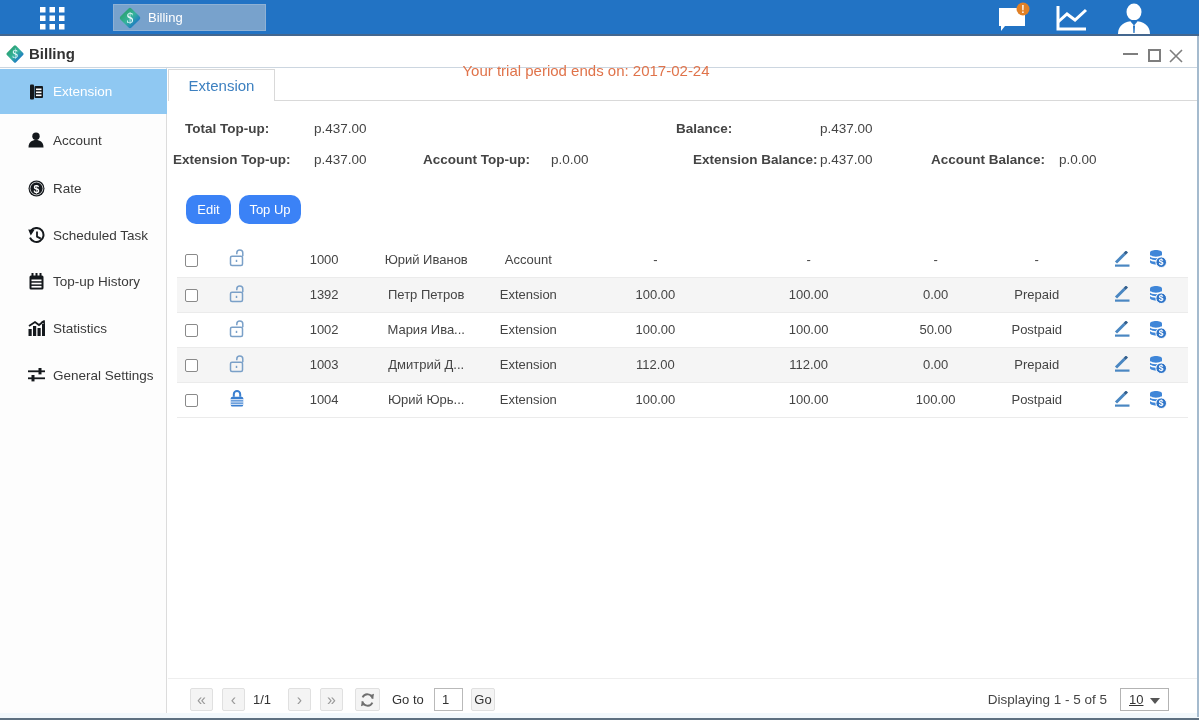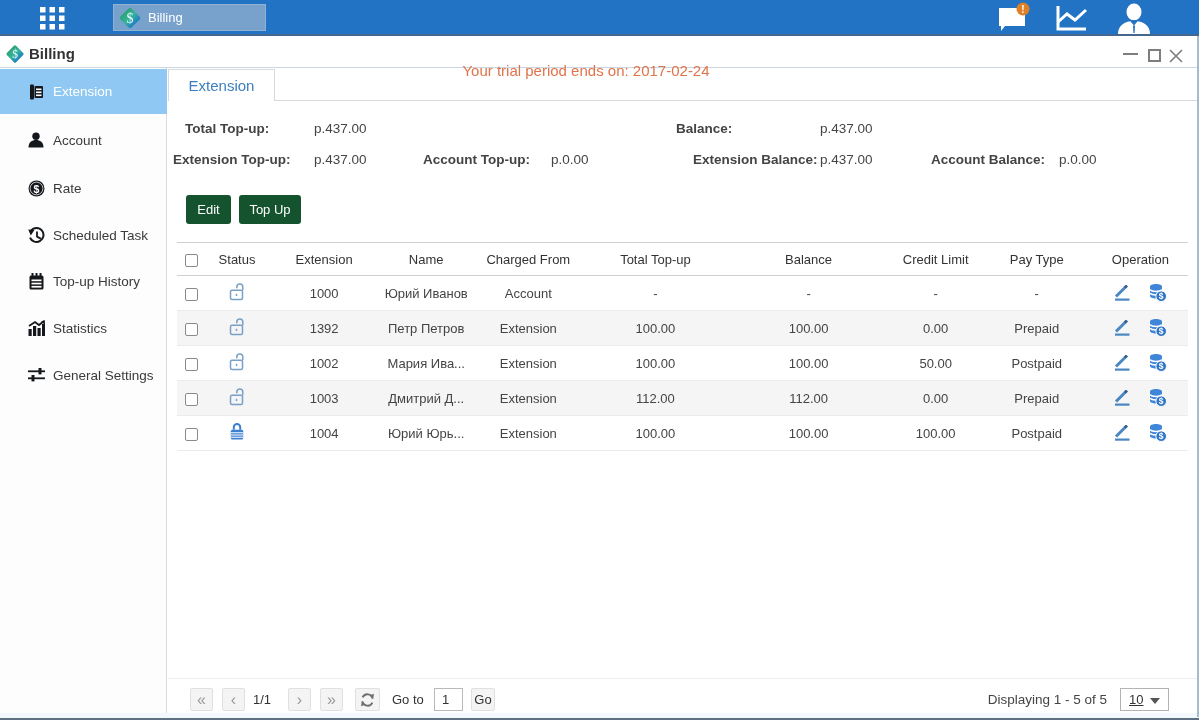--- a/index.html
+++ b/index.html
@@ -25,21 +25,21 @@
 .menuitem .lb { margin-left:8px; }
 .menuitem.active { background:#8fc8f2; color:#fff; height:45px; }
 
 
 #tabline { position:absolute; left:168px; top:100px; width:1031px; height:1px; background:#d9d9d9; }
 #tab { position:absolute; left:168px; top:69px; width:107px; height:32px; background:#fff; border:1px solid #d9d9d9; border-bottom:none; color:#3d80c0; font-size:15px; display:flex; align-items:center; justify-content:center; }
 
 .lbl { position:absolute; font-size:13.5px; font-weight:bold; color:#444; white-space:nowrap; }
 .val { position:absolute; font-size:13.5px; color:#444; white-space:nowrap; }
 
-.btn { position:absolute; background:#14532d; color:#fff; font-size:13px; border-radius:3px; display:flex; align-items:center; justify-content:center; }
+.btn { position:absolute; background:#3b82f6; color:#fff; font-size:13px; border-radius:10px; display:flex; align-items:center; justify-content:center; }
 
 
 #tbl { position:absolute; left:177px; top:242px; width:1011px; border-collapse:collapse; table-layout:fixed; font-size:13px; color:#444; }
 #tbl th { height:33px; font-weight:normal; color:#333; border-top:1px solid #d0d0d0; border-bottom:1px solid #d0d0d0; text-align:center; padding:0; }
 #tbl td { height:35px; text-align:center; border-bottom:1px solid #ebebeb; padding:0; }
 #tbl tr.alt td { background:#f5f5f5; }
 .cb { display:inline-block; width:13px; height:13px; border:1px solid #8a8a8a; border-radius:2px; background:#fff; vertical-align:middle; }
 .opset { display:flex; align-items:center; justify-content:center; gap:17px; }
 
 
@@ -237,32 +237,20 @@
       <col style="width:112px">
       <col style="width:92px">
       <col style="width:112px">
       <col style="width:142px">
       <col style="width:164px">
       <col style="width:90px">
       <col style="width:112px">
       <col style="width:95px">
 </colgroup>
 <tbody>
-      <tr>
-<th><span class="cb"></span></th>
-        <th>Status</th>
-        <th>Extension</th>
-        <th>Name</th>
-        <th>Charged From</th>
-        <th>Total Top-up</th>
-        <th>Balance</th>
-        <th>Credit Limit</th>
-        <th>Pay Type</th>
-        <th>Operation</th>
-</tr>
 <tr>
 <td><span class="cb"></span></td>
         <td><svg width="18" height="19" viewBox="0 0 18 19">
             <rect x="2.5" y="8.3" width="12" height="9.2" rx="1.5" fill="none" stroke="#7aa0c8" stroke-width="1.5"></rect>
             <path fill="none" stroke="#7aa0c8" stroke-width="1.5" d="M8.8 6.3 V4.9 a3 3 0 0 1 6 0 V8.3"></path>
             <path stroke="#7aa0c8" stroke-width="1.5" d="M8.5 11.8 v2.2"></path>
           </svg></td>
         <td>1000</td>
         <td>Юрий Иванов</td>
         <td>Account</td>

